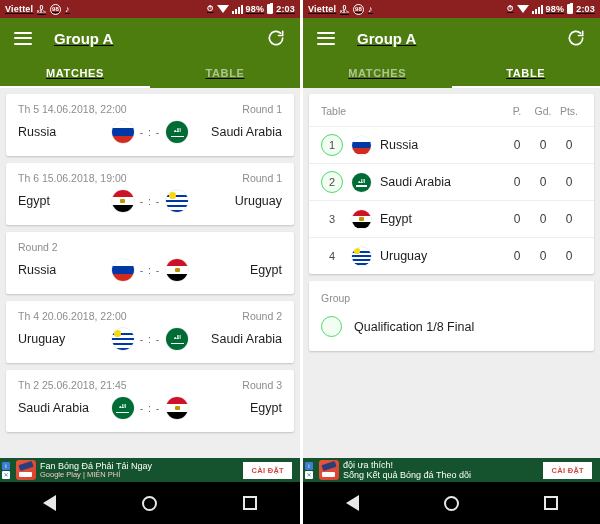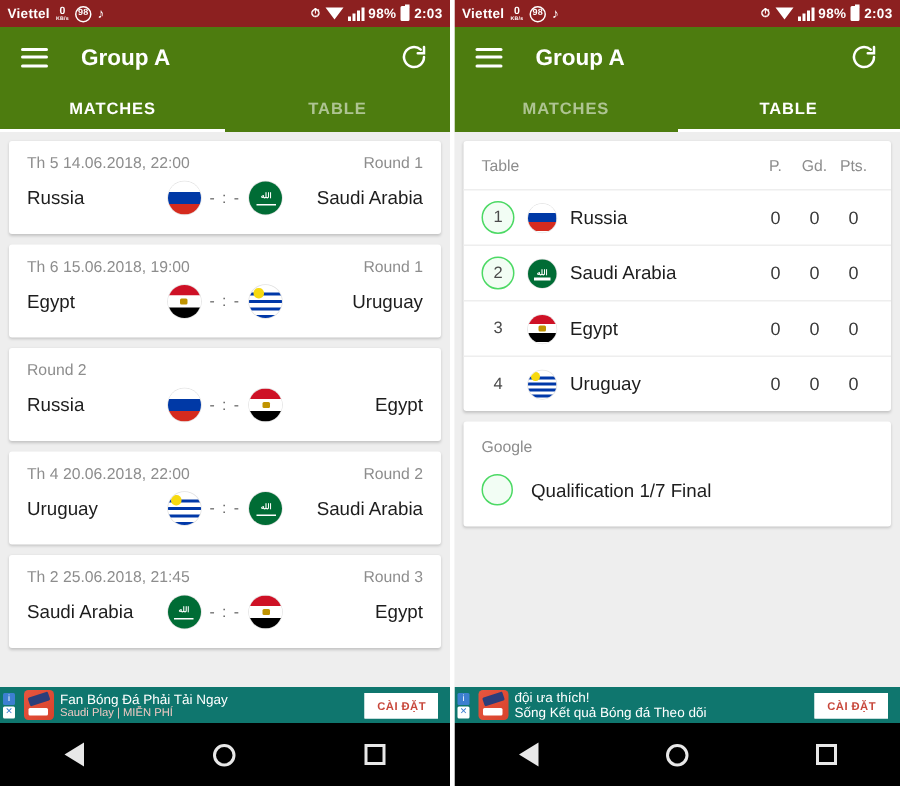--- a/index.html
+++ b/index.html
@@ -1,21 +1,21 @@
 <!DOCTYPE html>
 <html><head>
 <meta charset="utf-8">
 <style>
   * { margin:0; padding:0; box-sizing:border-box; }
   body {
     width:600px; height:524px;
     font-family:"Liberation Sans", sans-serif;
     background:#000; overflow:hidden;
   }
-  .screens { display:flex; width:600px; height:524px; }
+  .screens { display:flex; width:600px; height:524px;text-decoration:underline; }
   .phone { width:300px; height:524px; position:relative; background:#eeeeee; overflow:hidden; }
   .phone.right { border-left:3px solid #ffffff; width:300px; }
 
   
   .statusbar {
     height:18px; background:#8c2020; display:flex; align-items:center;
     padding:0 5px; color:#fff; font-size:9px; font-weight:bold; letter-spacing:.2px;
   }
   .sb-left { display:flex; align-items:center; gap:4px; flex:1; }
   .sb-right { display:flex; align-items:center; gap:3px; }
@@ -100,21 +100,21 @@
   .tbl-row .flag { margin-right:9px; }
   .tbl-team { flex:1; font-size:12.5px; color:#1d1d1d; }
   .tbl-val { width:26px; text-align:center; font-size:12px; color:#3a3a3a; }
 
   .colors-head { padding:11px 12px 6px 12px; font-size:10.5px; color:#8d8d8d; }
   .colors-row { display:flex; align-items:center; padding:6px 12px 14px 12px; }
   .swatch { width:21px; height:21px; border-radius:50%; border:1.5px solid #4cd964; background:#f2fdf4; margin-right:12px; flex:none; }
   .colors-label { font-size:12.5px; color:#1d1d1d; }
 
   
-  .ad { position:absolute; left:0; right:0; bottom:42px; height:24px; background:#0f766e; display:flex; align-items:center; }
+  .ad { position:absolute; left:0; right:0; bottom:42px; height:24px; background:#14532d; display:flex; align-items:center; }
   .ad-badges { display:flex; flex-direction:column; width:10px; margin-left:2px; gap:1px; }
   .ad-badges div { font-size:6px; color:#fff; background:#3c7fd0; width:8px; height:8px; line-height:8px; text-align:center; border-radius:1px; }
   .ad-badges div.x { background:#fff; color:#3c7fd0; }
   .ad-icon { width:20px; height:20px; background:linear-gradient(135deg,#e8563f 0%,#d8422c 100%); border-radius:3px; margin:0 4px; position:relative; flex:none; overflow:hidden; }
   .ad-icon:after{content:"";position:absolute;top:3px;left:3px;width:14px;height:6px;background:#2c3e7a;transform:rotate(-18deg);border-radius:1px;}
   .ad-icon:before{content:"";position:absolute;bottom:3px;left:3px;width:13px;height:5px;background:#fff;border-radius:1px;}
   .ad-text { flex:1; color:#fff; line-height:1.15; }
   .ad-l1 { font-size:9px; }
   .ad-l2 { font-size:7.5px; color:#f0c9c3; }
   .ad-btn { border:1px solid #fff; color:#fff; font-size:7.5px; padding:3px 7px; margin-right:8px; background:#fff; color:#c8483c; font-weight:bold; letter-spacing:.3px; }
@@ -301,21 +301,21 @@
     </div>
 
     <div class="ad">
       <div class="ad-badges">
           <div>i</div>
           <div class="x">✕</div>
         </div>
       <div class="ad-icon"></div>
       <div class="ad-text">
         <div class="ad-l1">Fan Bóng Đá Phải Tải Ngay</div>
-        <div class="ad-l2">Saudi Play  |  MIỄN PHÍ</div>
+        <div class="ad-l2">Google Play  |  MIỄN PHÍ</div>
       </div>
       <div class="ad-btn">CÀI ĐẶT</div>
     </div>
 
     <div class="navbar">
       <div class="nav-back"></div>
       <div class="nav-home"></div>
       <div class="nav-rec"></div>
     </div>
   </div>
@@ -423,24 +423,24 @@
                   <div class="sun"></div>
                 </div>
                 <span class="tbl-team">Uruguay</span>
                 <span class="tbl-val">0</span>
                 <span class="tbl-val">0</span>
                 <span class="tbl-val">0</span>
               </div>
             </div>
         </div>
         <div class="card">
-          <div class="colors-head">Google</div>
+          <div class="colors-head">Group</div>
           <div class="colors-row">
             <div class="swatch"></div>
-            <div class="colors-label">Qualification 1/7 Final</div>
+            <div class="colors-label">Qualification 1/8 Final</div>
           </div>
         </div>
       </div>
     </div>
 
     <div class="ad">
       <div class="ad-badges">
           <div>i</div>
           <div class="x">✕</div>
         </div>

